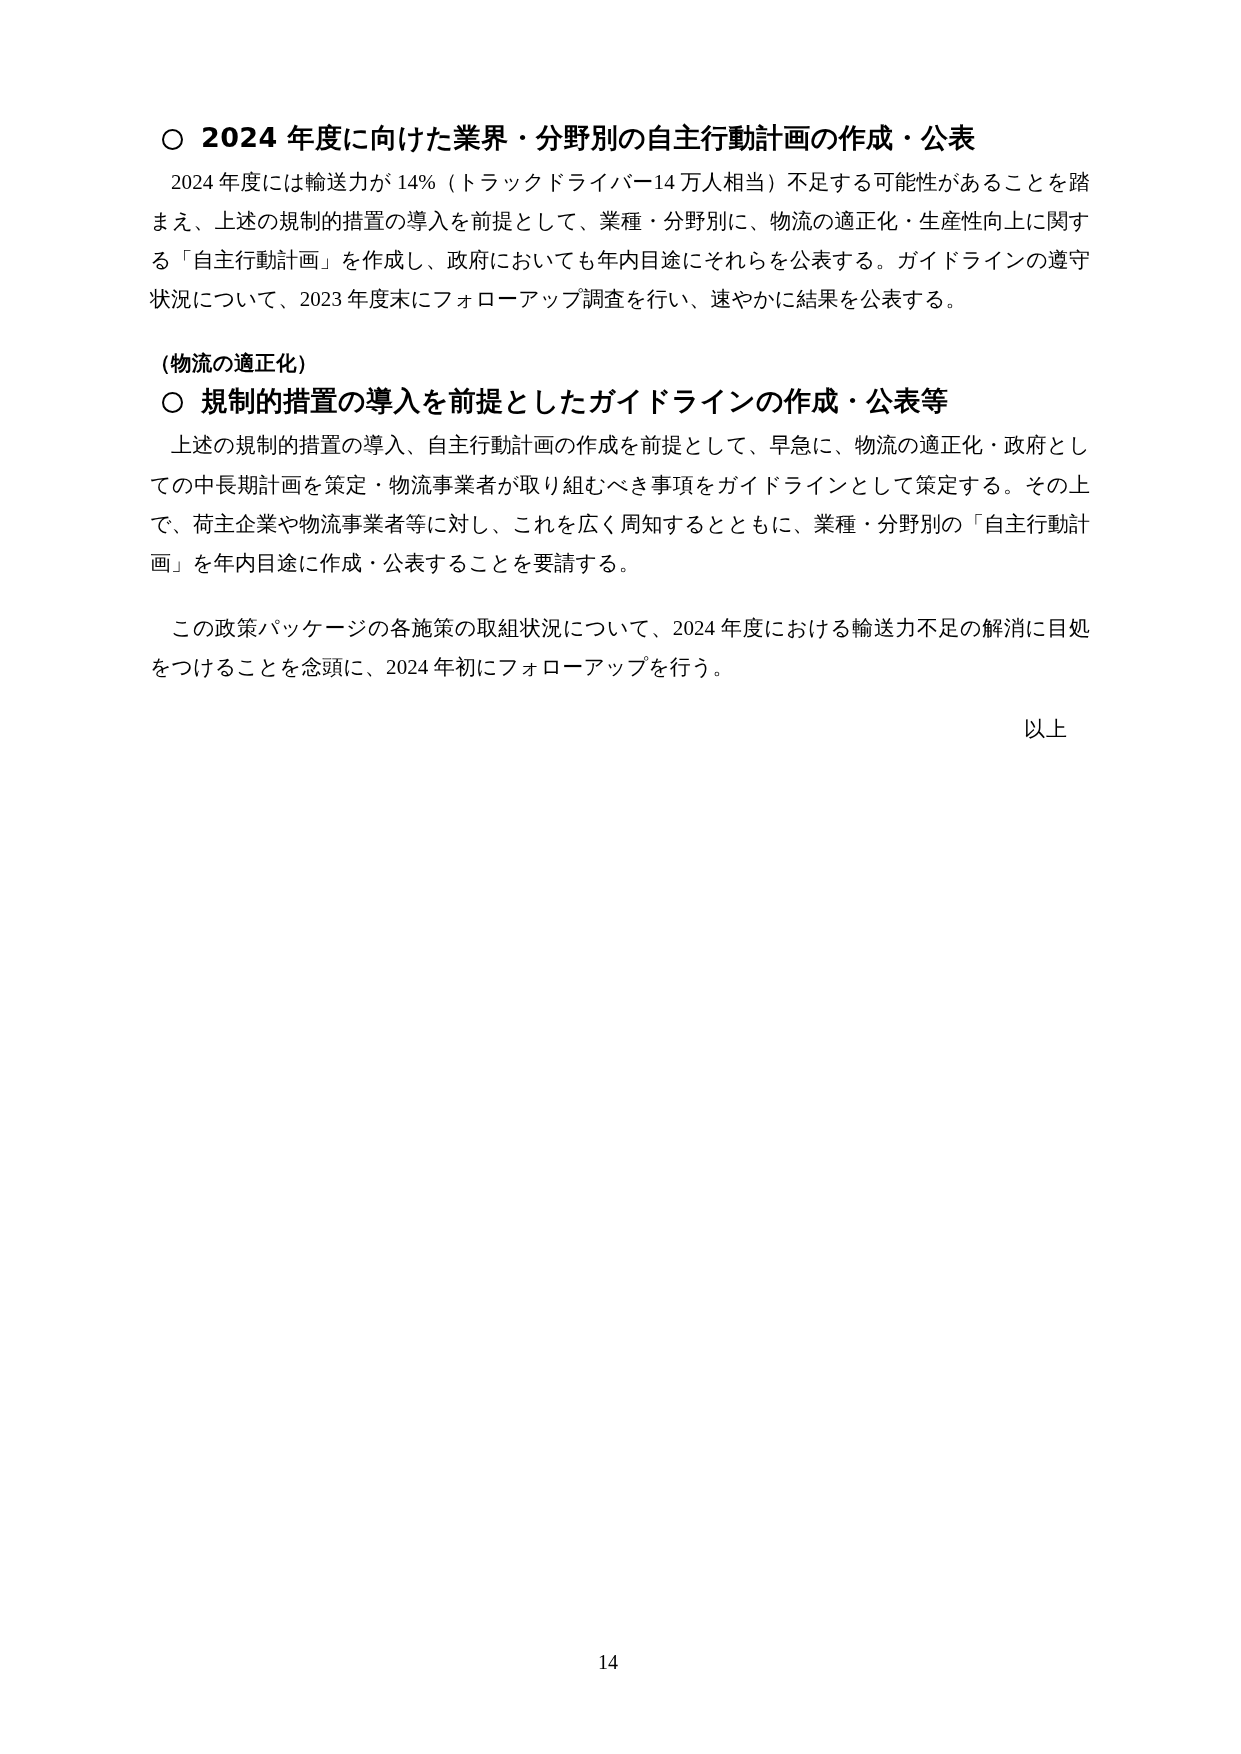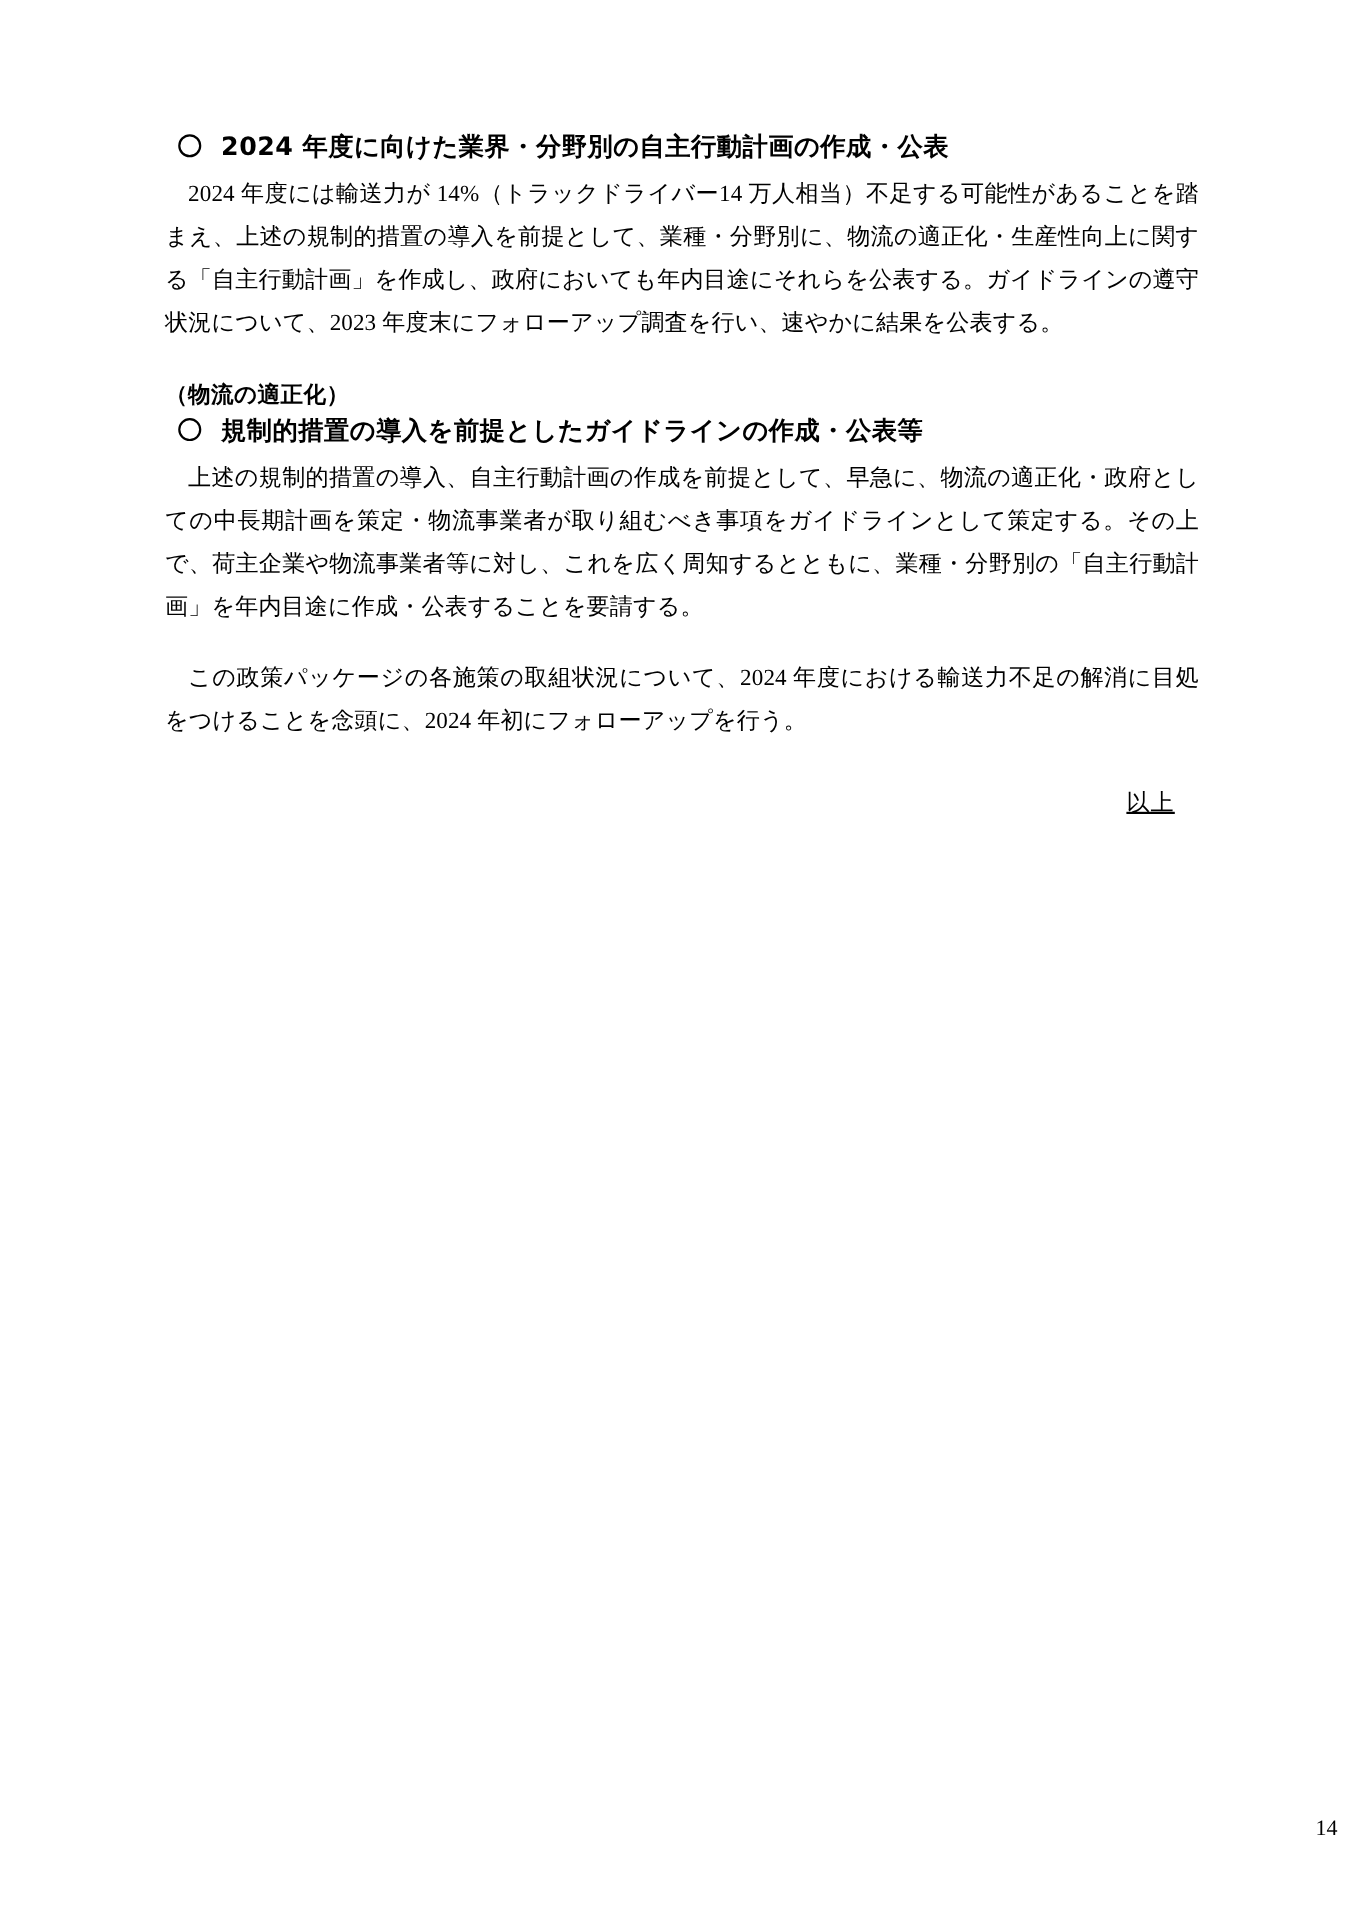--- a/index.html
+++ b/index.html
@@ -23,24 +23,24 @@
     box-sizing: border-box;
     padding: 118px 150px 0 150px;
   }
   .content {
     width: 940px;
   }
 
   
   .heading {
     display: flex;
-    align-items: flex-start;
+    align-items: center;
     font-family: "DejaVu Sans", "Liberation Sans", sans-serif;
     font-weight: bold;
-    font-size: 23px;
+    font-size: 27px;
     line-height: 1.45;
     letter-spacing: 0.4px;
     margin: 0 0 6px 0;
   }
   .heading .bullet {
     flex: 0 0 auto;
     width: 21px;
     height: 21px;
     margin: 4px 18px 0 12px;
     border: 2.4px solid #000;
@@ -78,32 +78,31 @@
     margin: 0 0 4px 0;
   }
 
   .closing {
     margin-top: 24px;
   }
 
   .signoff {
     text-align: right;
     font-size: 21px;
-    margin-top: 40px;
+    margin-top: 28px;
     padding-right: 22px;
     letter-spacing: 1px;
-    text-decoration: underline;
   }
 
   .page-number {
     position: absolute;
     bottom: 80px;
     left: 0;
     width: 1216px;
-    text-align: right;
+    text-align: center;
     font-size: 20px;
   }
 </style>
 </head>
 <body>
 
 <div class="page">
   <div class="content">
 
     <div class="block">

